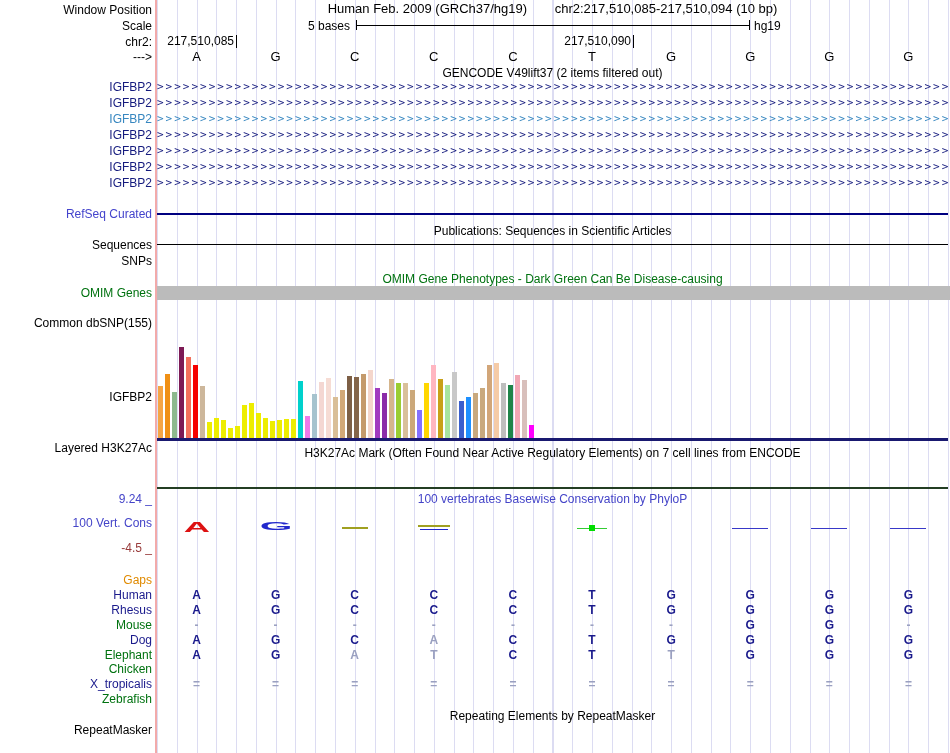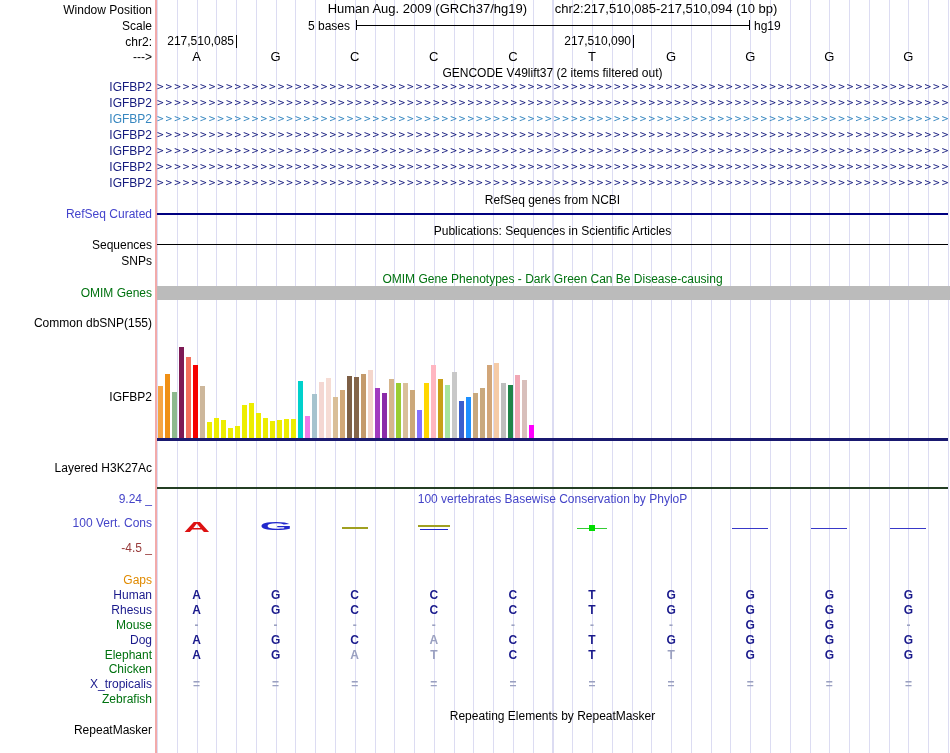--- a/index.html
+++ b/index.html
@@ -35,21 +35,21 @@
 </style>
 </head>
 <body>
 
 <div class="stage">
   <div class="grid"></div>
   <div class="pink"></div>
 
   <div class="gutter" style="top:3px">Window Position</div>
   <div class="ctitle title13" style="top:2px">
-    <span>Human Aug. 2009 (GRCh37/hg19)</span>
+    <span>Human Feb. 2009 (GRCh37/hg19)</span>
     <span style="margin-left:24px">chr2:217,510,085-217,510,094 (10 bp)</span>
   </div>
 
   <div class="gutter" style="top:19px">Scale</div>
   <div class="abs" style="top:19px;left:157px;width:193px;text-align:right">5 bases</div>
   <div class="scalebar" style="top:20px;left:356px;width:392px">
       <div></div>
     </div>
   <div class="abs" style="top:19px;left:754px">hg19</div>
 
@@ -82,21 +82,20 @@
       <div class="gutter" style="top: 128px; color: rgb(21, 27, 126);">IGFBP2</div>
       <div class="gene-arrows" style="top: 128px; color: rgb(21, 27, 126);">&gt;&gt;&gt;&gt;&gt;&gt;&gt;&gt;&gt;&gt;&gt;&gt;&gt;&gt;&gt;&gt;&gt;&gt;&gt;&gt;&gt;&gt;&gt;&gt;&gt;&gt;&gt;&gt;&gt;&gt;&gt;&gt;&gt;&gt;&gt;&gt;&gt;&gt;&gt;&gt;&gt;&gt;&gt;&gt;&gt;&gt;&gt;&gt;&gt;&gt;&gt;&gt;&gt;&gt;&gt;&gt;&gt;&gt;&gt;&gt;&gt;&gt;&gt;&gt;&gt;&gt;&gt;&gt;&gt;&gt;&gt;&gt;&gt;&gt;&gt;&gt;&gt;&gt;&gt;&gt;&gt;&gt;&gt;&gt;&gt;&gt;&gt;&gt;&gt;&gt;&gt;&gt;&gt;&gt;&gt;&gt;&gt;&gt;&gt;&gt;&gt;&gt;&gt;&gt;&gt;&gt;&gt;&gt;&gt;&gt;</div>
       <div class="gutter" style="top: 144px; color: rgb(21, 27, 126);">IGFBP2</div>
       <div class="gene-arrows" style="top: 144px; color: rgb(21, 27, 126);">&gt;&gt;&gt;&gt;&gt;&gt;&gt;&gt;&gt;&gt;&gt;&gt;&gt;&gt;&gt;&gt;&gt;&gt;&gt;&gt;&gt;&gt;&gt;&gt;&gt;&gt;&gt;&gt;&gt;&gt;&gt;&gt;&gt;&gt;&gt;&gt;&gt;&gt;&gt;&gt;&gt;&gt;&gt;&gt;&gt;&gt;&gt;&gt;&gt;&gt;&gt;&gt;&gt;&gt;&gt;&gt;&gt;&gt;&gt;&gt;&gt;&gt;&gt;&gt;&gt;&gt;&gt;&gt;&gt;&gt;&gt;&gt;&gt;&gt;&gt;&gt;&gt;&gt;&gt;&gt;&gt;&gt;&gt;&gt;&gt;&gt;&gt;&gt;&gt;&gt;&gt;&gt;&gt;&gt;&gt;&gt;&gt;&gt;&gt;&gt;&gt;&gt;&gt;&gt;&gt;&gt;&gt;&gt;&gt;&gt;</div>
       <div class="gutter" style="top: 160px; color: rgb(21, 27, 126);">IGFBP2</div>
       <div class="gene-arrows" style="top: 160px; color: rgb(21, 27, 126);">&gt;&gt;&gt;&gt;&gt;&gt;&gt;&gt;&gt;&gt;&gt;&gt;&gt;&gt;&gt;&gt;&gt;&gt;&gt;&gt;&gt;&gt;&gt;&gt;&gt;&gt;&gt;&gt;&gt;&gt;&gt;&gt;&gt;&gt;&gt;&gt;&gt;&gt;&gt;&gt;&gt;&gt;&gt;&gt;&gt;&gt;&gt;&gt;&gt;&gt;&gt;&gt;&gt;&gt;&gt;&gt;&gt;&gt;&gt;&gt;&gt;&gt;&gt;&gt;&gt;&gt;&gt;&gt;&gt;&gt;&gt;&gt;&gt;&gt;&gt;&gt;&gt;&gt;&gt;&gt;&gt;&gt;&gt;&gt;&gt;&gt;&gt;&gt;&gt;&gt;&gt;&gt;&gt;&gt;&gt;&gt;&gt;&gt;&gt;&gt;&gt;&gt;&gt;&gt;&gt;&gt;&gt;&gt;&gt;&gt;</div>
       <div class="gutter" style="top: 176px; color: rgb(21, 27, 126);">IGFBP2</div>
       <div class="gene-arrows" style="top: 176px; color: rgb(21, 27, 126);">&gt;&gt;&gt;&gt;&gt;&gt;&gt;&gt;&gt;&gt;&gt;&gt;&gt;&gt;&gt;&gt;&gt;&gt;&gt;&gt;&gt;&gt;&gt;&gt;&gt;&gt;&gt;&gt;&gt;&gt;&gt;&gt;&gt;&gt;&gt;&gt;&gt;&gt;&gt;&gt;&gt;&gt;&gt;&gt;&gt;&gt;&gt;&gt;&gt;&gt;&gt;&gt;&gt;&gt;&gt;&gt;&gt;&gt;&gt;&gt;&gt;&gt;&gt;&gt;&gt;&gt;&gt;&gt;&gt;&gt;&gt;&gt;&gt;&gt;&gt;&gt;&gt;&gt;&gt;&gt;&gt;&gt;&gt;&gt;&gt;&gt;&gt;&gt;&gt;&gt;&gt;&gt;&gt;&gt;&gt;&gt;&gt;&gt;&gt;&gt;&gt;&gt;&gt;&gt;&gt;&gt;&gt;&gt;&gt;&gt;</div>
     </div>
 
-  <div class="ctitle" style="top:193px">RefSeq genes from NCBI</div>
   <div class="hline" style="top:213px;left:157px;width:791px;height:2px;background:#000080"></div>
   <div class="gutter refseq-label" style="top:207px">RefSeq Curated</div>
 
   <div class="ctitle" style="top:224px">Publications: Sequences in Scientific Articles</div>
   <div class="hline" style="top:244px;left:157px;width:791px;height:1px;background:#000"></div>
   <div class="gutter" style="top:238px">Sequences</div>
   <div class="gutter" style="top:254px">SNPs</div>
 
   <div class="ctitle green-label" style="top:272px">OMIM Gene Phenotypes - Dark Green Can Be Disease-causing</div>
   <div class="hline" style="top:286px;left:157px;width:793px;height:14px;background:#bbbbbb"></div>
@@ -156,21 +155,22 @@
       <div class="bar" style="left: 494px; top: 363px; height: 75px; background: rgb(245, 203, 167);"></div>
       <div class="bar" style="left: 501px; top: 383px; height: 55px; background: rgb(190, 190, 190);"></div>
       <div class="bar" style="left: 508px; top: 385px; height: 53px; background: rgb(30, 132, 73);"></div>
       <div class="bar" style="left: 515px; top: 375px; height: 63px; background: rgb(241, 167, 181);"></div>
       <div class="bar" style="left: 522px; top: 380px; height: 58px; background: rgb(216, 191, 187);"></div>
       <div class="bar" style="left: 529px; top: 425px; height: 13px; background: rgb(255, 0, 255);"></div>
     </div>
   <div class="gutter" style="top:390px">IGFBP2</div>
   <div class="hline" style="top:438px;left:157px;width:791px;height:3px;background:#191970"></div>
 
-  <div class="gutter" style="top:461px">Layered H3K27Ac</div>
+  <div class="ctitle" style="top:446px">H3K27Ac Mark (Often Found Near Active Regulatory Elements) on 7 cell lines from ENCODE</div>
+  <div class="gutter" style="top:441px">Layered H3K27Ac</div>
   <div class="hline" style="top:487px;left:157px;width:791px;height:2px;background:#233e23"></div>
 
   <div class="gutter blue-label" style="top:492px">9.24 _</div>
   <div class="ctitle blue-label" style="top:492px">100 vertebrates Basewise Conservation by PhyloP</div>
   <div class="gutter blue-label" style="top:516px">100 Vert. Cons</div>
   <div class="gutter darkred-label" style="top:541px">-4.5 _</div>
   <div id="cons-glyphs">
       <div class="cons-letter" style="color: rgb(221, 17, 17); left: 196.55px; top: 528px; transform: translate(-50%, -58%) scale(2.6, 1);">A</div>
       <div class="cons-letter" style="color: rgb(34, 40, 204); left: 275.65px; top: 528px; transform: translate(-50%, -58%) scale(3, 0.75);">G</div>
       <div class="cons-line" style="left: 341.75px; top: 527px; width: 26px; height: 2px; background: rgb(160, 160, 32);"></div>

